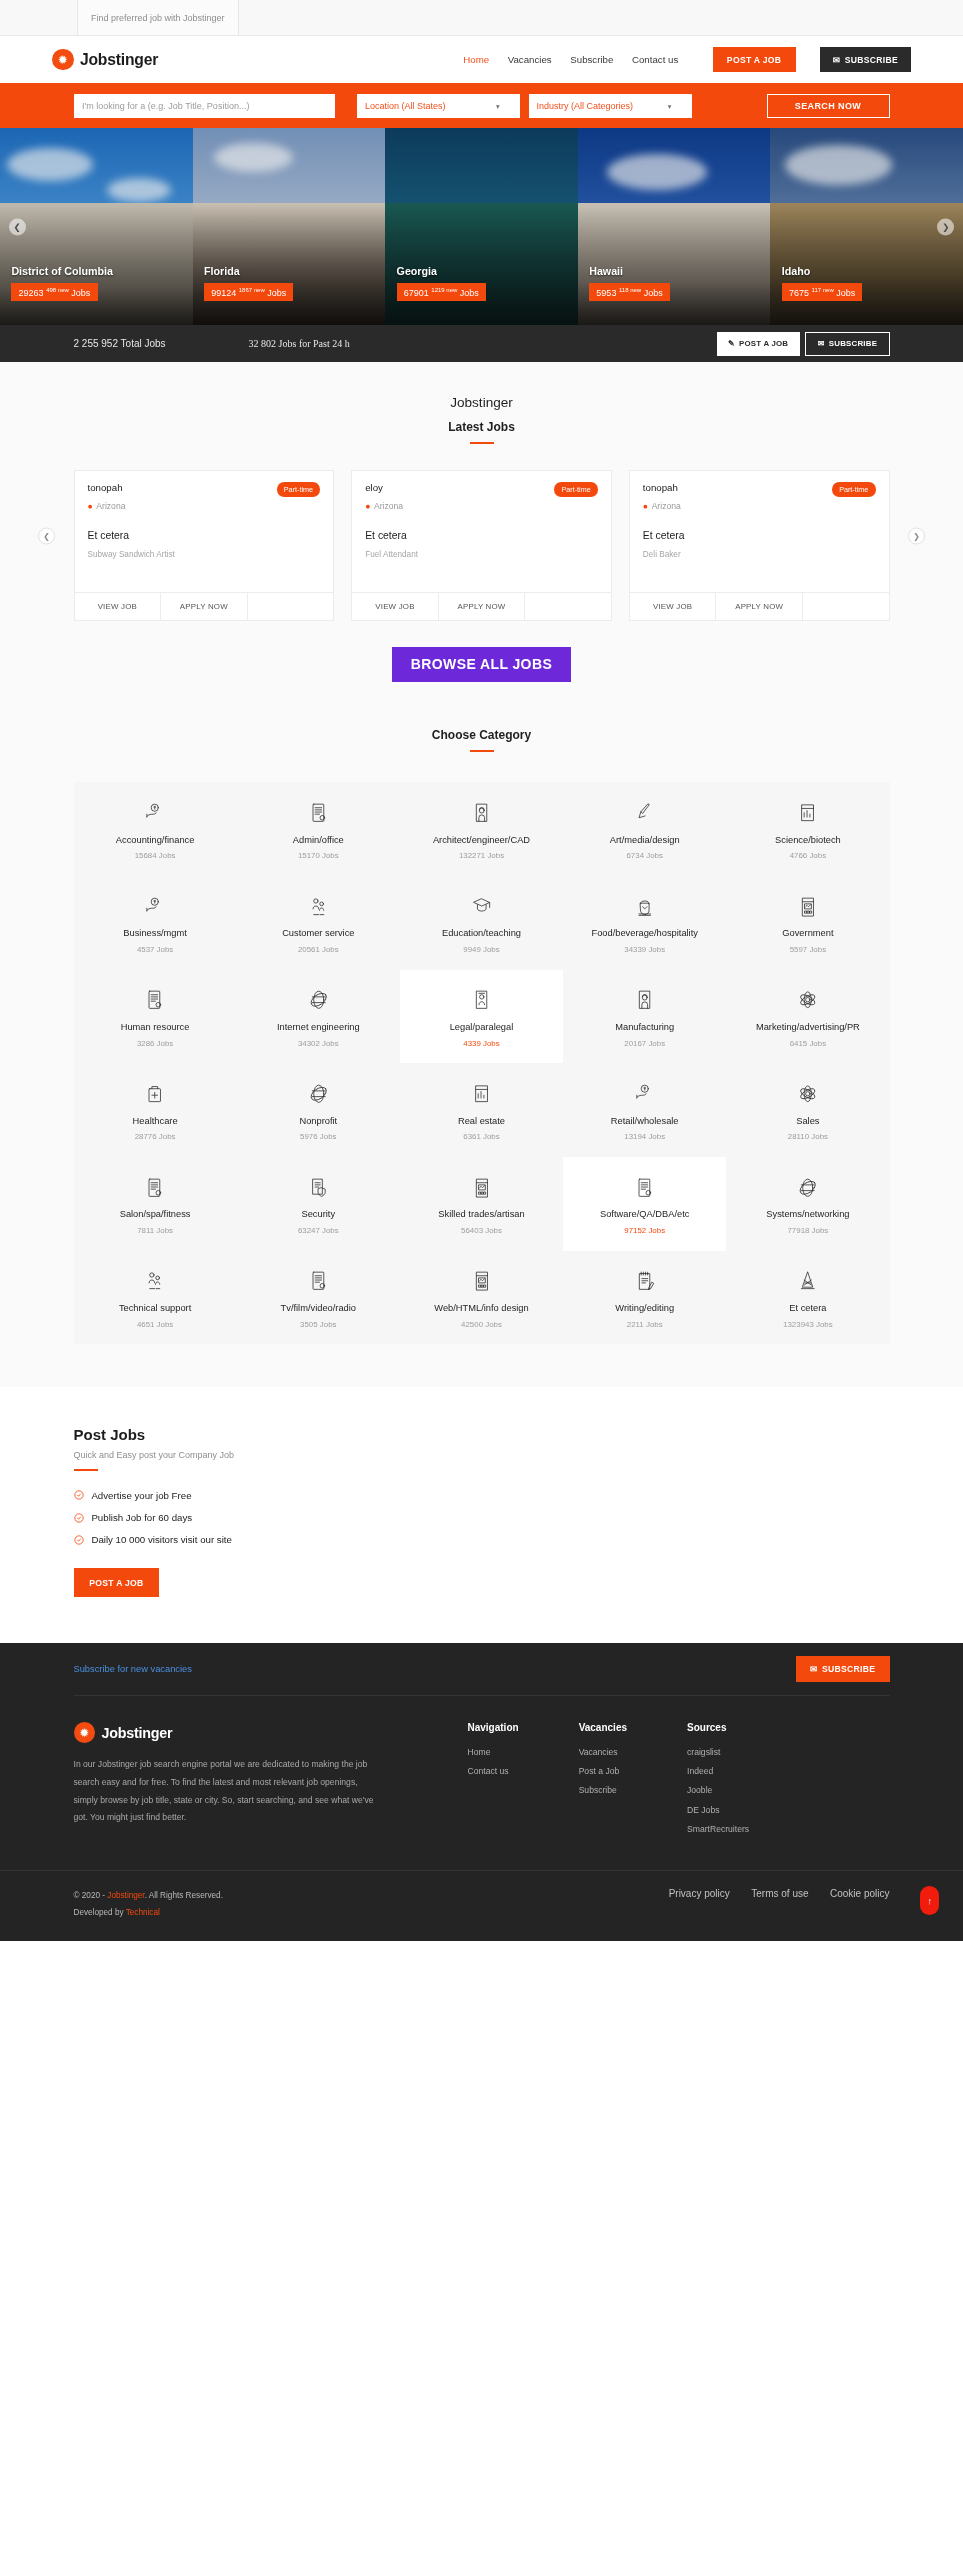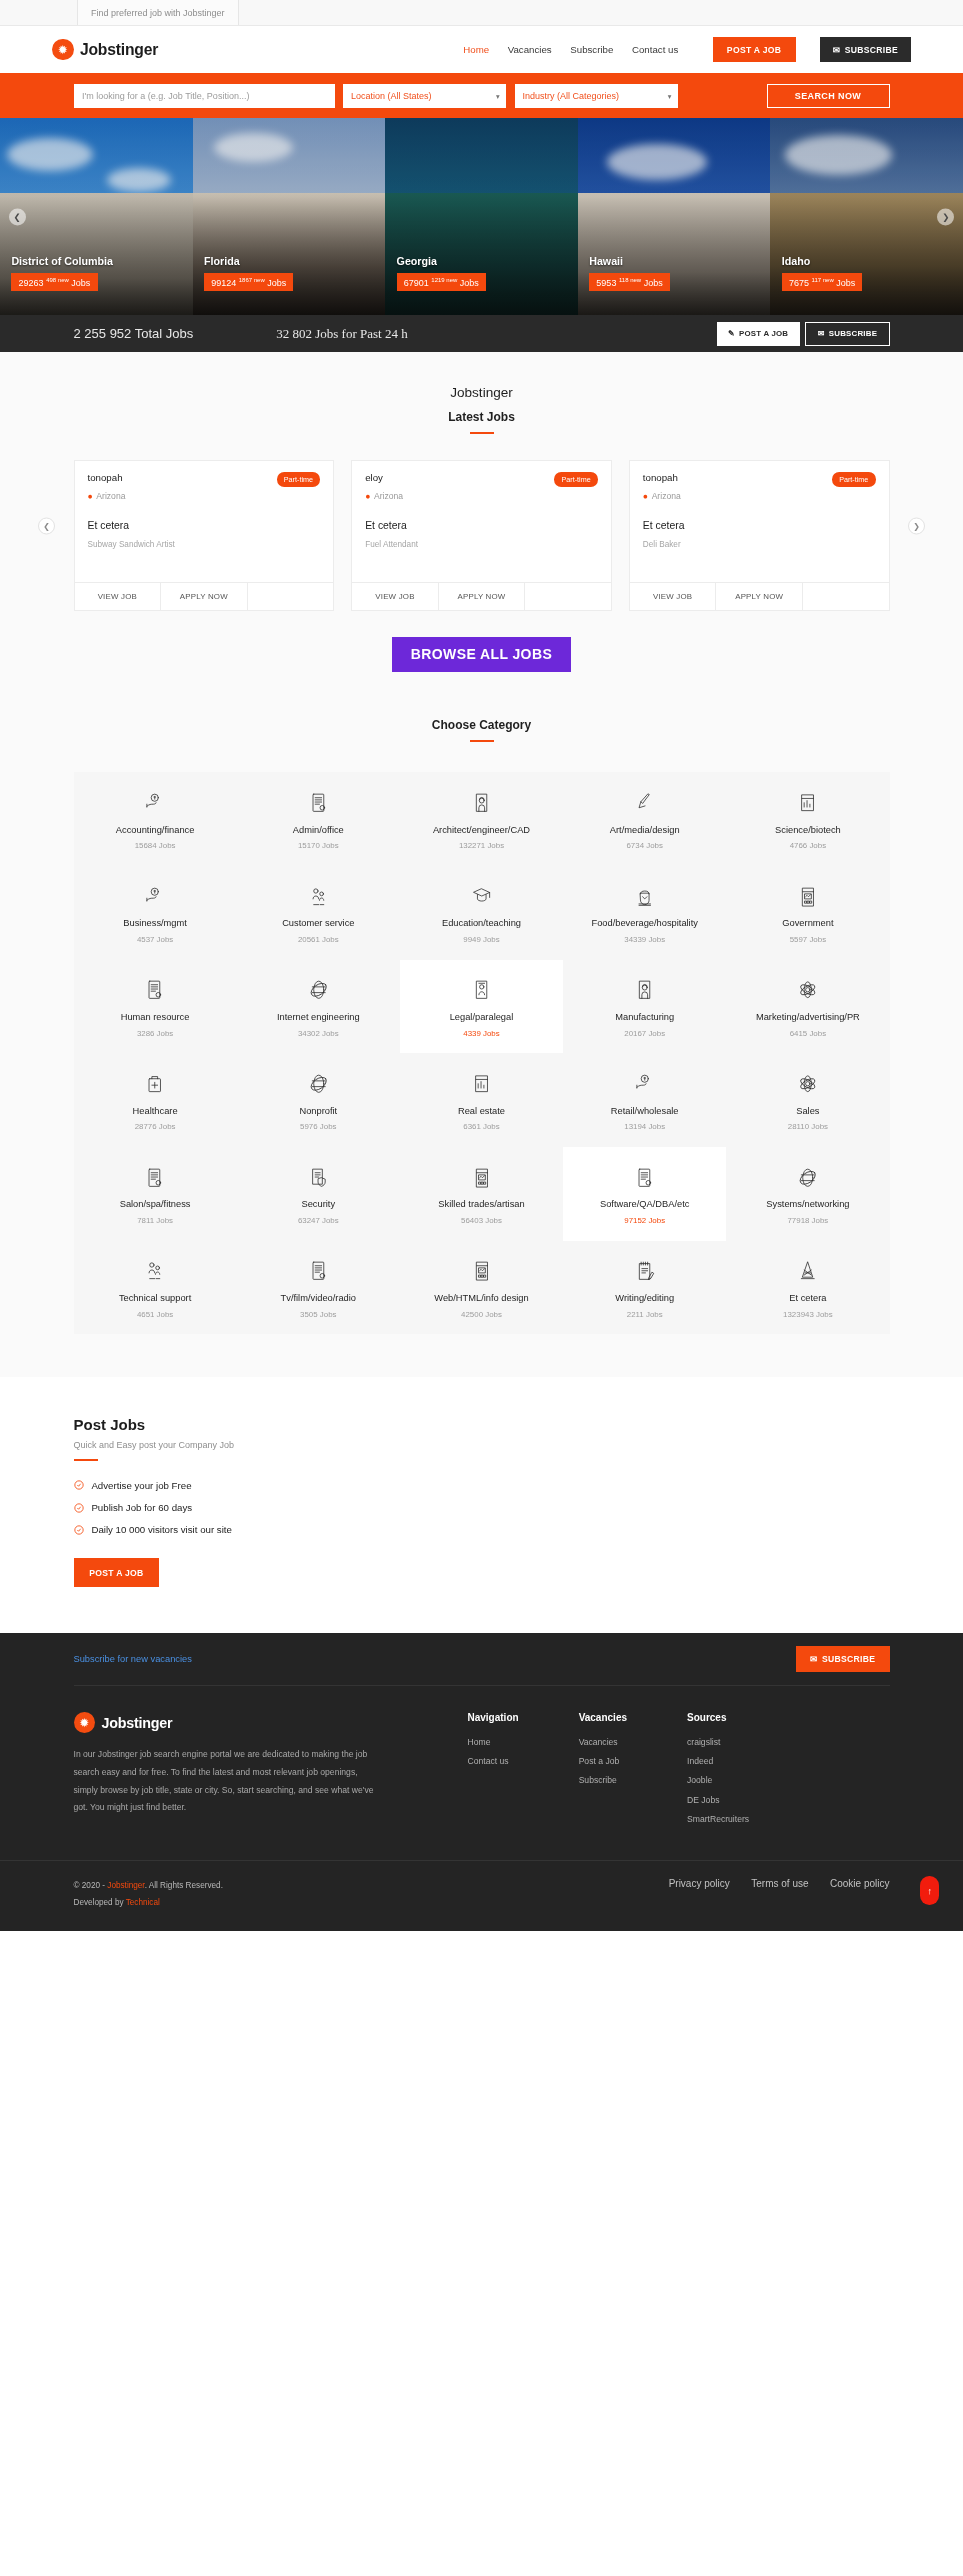--- a/index.html
+++ b/index.html
@@ -7,21 +7,21 @@
   body {
     font-family: "Liberation Sans", sans-serif;
     background: #ffffff;
     color: #2b2b2b;
     -webkit-font-smoothing: antialiased;
   }
   .wrap { width: 963px; margin: 0 auto; position: relative; }
 
   
   .topbar {
-    height: 26px; background: #f8f8f8; border-bottom: 0.7px solid #e9e9e9;
+    height: 36px; background: #f8f8f8; border-bottom: 0.7px solid #e9e9e9;
     display: flex; align-items: stretch;
   }
   .topbar-cell {
     border-left: 0.7px solid #e6e6e6; border-right: 0.7px solid #e6e6e6;
     display: flex; align-items: center; padding: 0 13px;
     font-size: 9px; color: #8d8d8d; margin-left: 77px; background: #fbfbfb;
   }
 
   
   .header { height: 47px; display: flex; align-items: center; background: #fff; }
@@ -53,21 +53,21 @@
   .searchbar-inner { width: 816px; margin: 0 auto; display: flex; gap: 8.6px; align-items: stretch; }
   .search-field {
     background: #fff; border: none; height: 24px; font-family: inherit;
     font-size: 9px; padding: 0 8.6px; color: #444;
   }
   .search-field::placeholder { color: #9b9b9b; }
   .f-keyword { width: 261px; }
   .select-wrap { position: relative; width: 163px; }
   .select-wrap select {
     width: 100%; height: 24px; background: #fff; border: none; appearance: none;
-    font-family: inherit; font-size: 9px; color: #f1501d; padding: 0 17px 0 7.9px;
+    font-family: inherit; font-size: 9px; color: #f1501d; padding: 0 17px 0 7.9px; margin-left: 14px;
   }
   .select-wrap .chev {
     position: absolute; right: 6.4px; top: 50%; transform: translateY(-50%);
     color: #767676; font-size: 7.2px; pointer-events: none;
   }
   .btn-search {
     width: 123px; height: 24px; background: transparent; color: #fff;
     border: 0.7px solid #fff; font-size: 9px; font-weight: bold; letter-spacing: 0.4px;
     margin-left: auto;
   }
@@ -110,21 +110,21 @@
   .ph-a { background: linear-gradient(to bottom,#cfc8bb,#8d8578 70%,#3d3a34); }
   .ph-b { background: linear-gradient(to bottom,#d8cfc0,#6f6357 60%,#241f1b); }
   .ph-c { background: linear-gradient(to bottom,#1b5f58,#14413f 60%,#0d2523); }
   .ph-d { background: linear-gradient(to bottom,#d7cfc2,#9a9084 65%,#3a3630); }
   .ph-e { background: linear-gradient(to bottom,#a88f62,#6f5c3c 60%,#2a241c); }
   .cloud { position: absolute; background: rgba(255,255,255,.65); border-radius: 50%; filter: blur(4.3px); }
 
   
   .stats { background: #2a2a2a; height: 37px; display: flex; align-items: center; }
   .stats-inner { width: 816px; margin: 0 auto; display: flex; align-items: center; }
-  .stat { color: #e7e7e7; font-size: 13px; }
+  .stat { color: #e7e7e7; font-size: 10px; }
   .stat.second { margin-left: 83px; font-family: Liberation Serif, serif; }
   .stats .actions { margin-left: auto; display: flex; gap: 5.7px; }
   .btn-white {
     background: #fff; color: #2b2b2b; font-size: 7.9px; font-weight: bold; letter-spacing: 0.2px;
     padding: 6.4px 11.4px; display: inline-flex; align-items: center; gap: 4.3px;
   }
   .btn-outline-light {
     background: transparent; color: #fff; border: 0.7px solid #ffffff;
     font-size: 7.9px; font-weight: bold; letter-spacing: 0.2px;
     padding: 6.4px 11.4px; display: inline-flex; align-items: center; gap: 4.3px;

